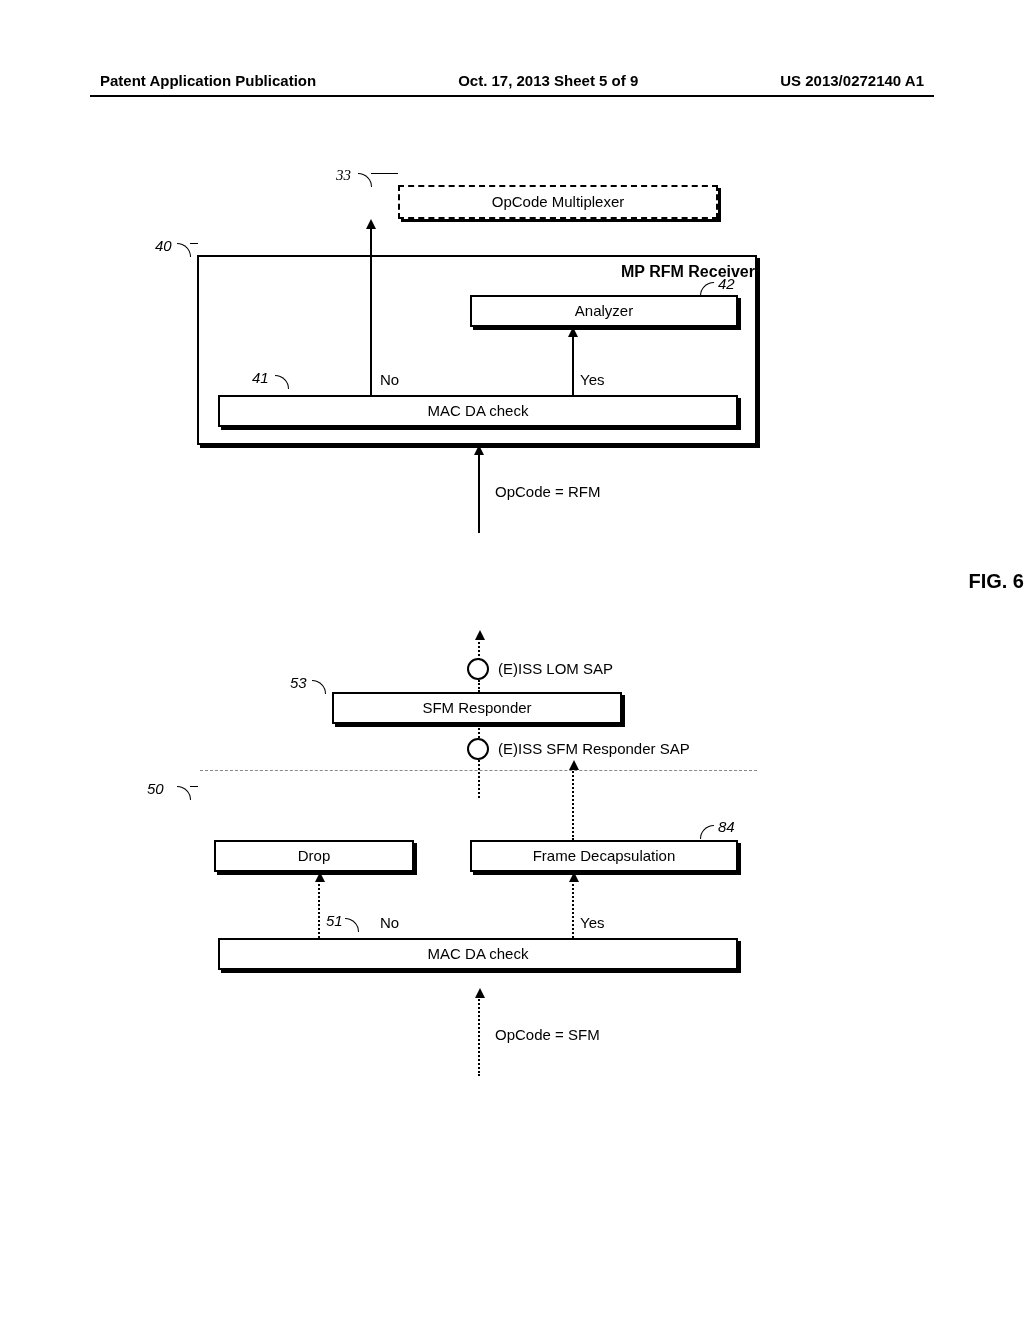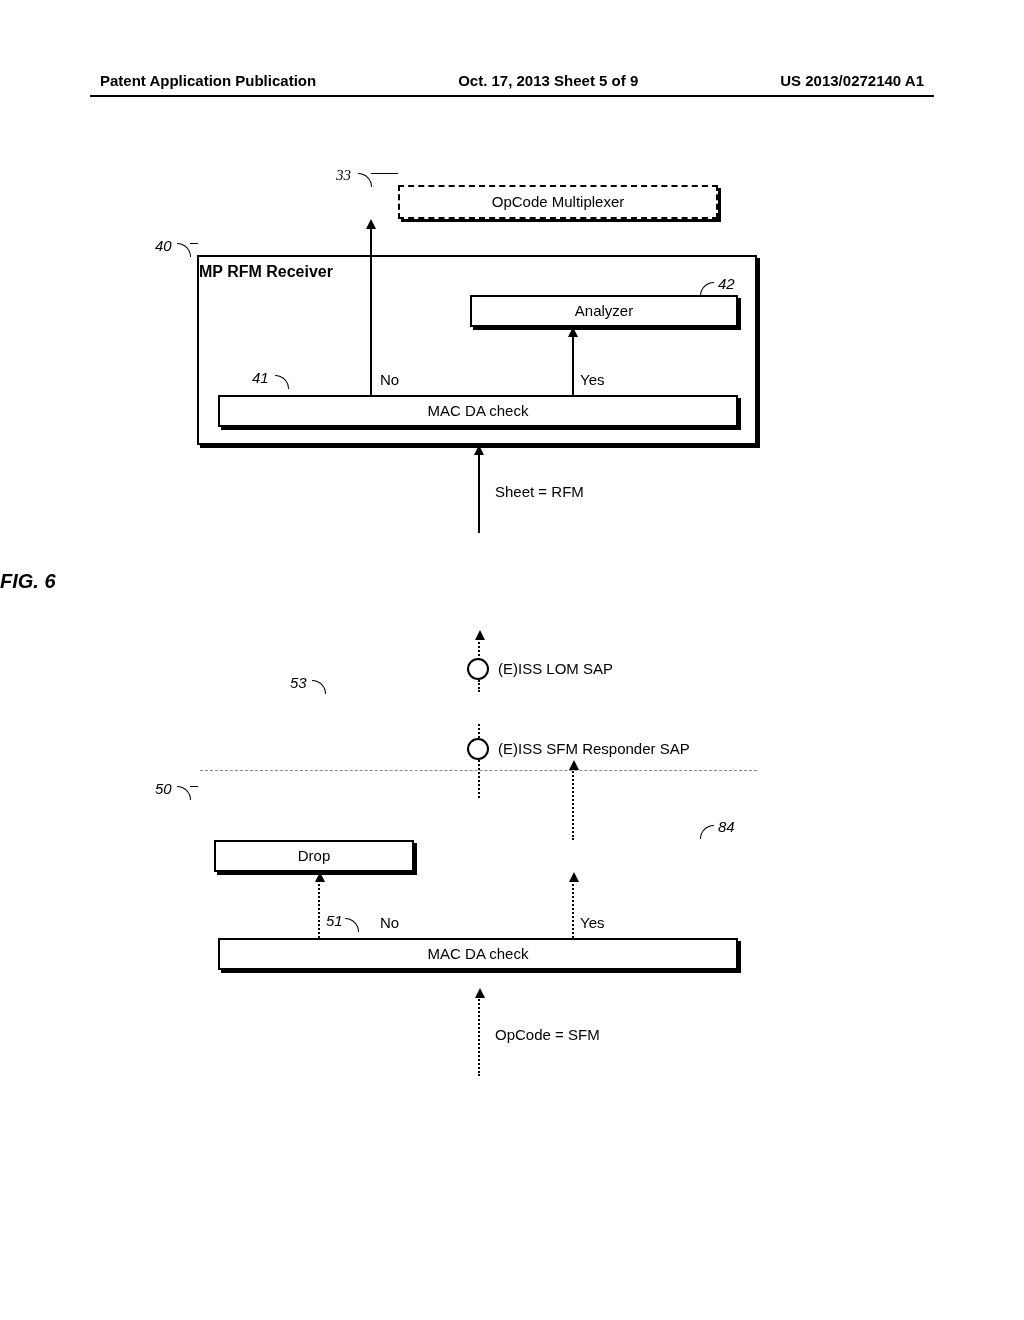--- a/index.html
+++ b/index.html
@@ -30,24 +30,23 @@
     border-top: 2px solid #000;
   }
   .fig {
     position: absolute;
     left: 0;
     right: 0;
   }
   .fig6 { top: 175px; height: 430px; }
   .fig7 { top: 630px; height: 510px; }
   .fig-caption {
-    text-align: left;
+    text-align: right;
     font-size: 20px;
     font-weight: bold;
-    font-style: italic;
     position: absolute;
     left: 0; right: 0;
   }
   .box {
     position: absolute;
     background: #fff;
     text-align: center;
     font-size: 15px;
   }
   .box-shadow {
@@ -144,21 +143,21 @@
 
   <div class="box dashed-border box-shadow" style="left:398px; top:10px; width:320px; height:34px; line-height:30px;">
     <span>OpCode Multiplexer</span>
   </div>
 
   <div class="ref" style="left:336px; top:-8px;font-family:Liberation Serif, serif;">33</div>
   <div class="leader-curve-r" style="left:358px; top:-2px;"></div>
   <div class="leader" style="left:371px; top:-2px; width:27px;"></div>
 
   <div class="box solid-border box-shadow" style="left:197px; top:80px; width:560px; height:190px; text-align:left;">
-    <div class="bold" style="text-align:left; padding-top:6px; font-size:16px;">MP RFM Receiver</div>
+    <div class="bold" style="text-align:right; padding-top:6px; font-size:16px;">MP RFM Receiver</div>
   </div>
 
   <div class="ref" style="left:155px; top:62px;">40</div>
   <div class="leader-curve-r" style="left:177px; top:68px;"></div>
   <div class="leader" style="left:190px; top:68px; width:8px;"></div>
 
   <div class="box solid-border box-shadow" style="left:470px; top:120px; width:268px; height:32px; line-height:28px;">
     <span>Analyzer</span>
   </div>
 
@@ -173,51 +172,57 @@
   <div class="leader-curve-r" style="left:275px; top:200px;"></div>
 
   <div class="label" style="left:380px; top:196px;">No</div>
   <div class="label" style="left:580px; top:196px;">Yes</div>
 
   <div class="arrow-up" style="left:370px; top:52px; height:168px;"></div>
 
   <div class="arrow-up" style="left:572px; top:160px; height:60px;"></div>
 
   <div class="arrow-up" style="left:478px; top:278px; height:80px;"></div>
-  <div class="label" style="left:495px; top:308px;">Sheet = RFM</div>
+  <div class="label" style="left:495px; top:308px;">OpCode = RFM</div>
 
   <div class="fig-caption" style="top:395px;">FIG. 6</div>
 </div>
 
 <div class="fig fig7">
 
   <div class="dotted-arrow-up" style="left:478px; top:8px; height:22px;"></div>
   <div class="sap-circle" style="left:467px; top:28px;"></div>
   <div class="label" style="left:498px; top:30px;">(E)ISS LOM SAP</div>
   <div style="position:absolute; left:478px; top:50px; width:0; height:12px; border-left:2px dotted #000;"></div>
 
+  <div class="box solid-border box-shadow" style="left:332px; top:62px; width:290px; height:32px; line-height:28px;">
+    <span>SFM Responder</span>
+  </div>
 
   <div class="ref" style="left:290px; top:44px;">53</div>
   <div class="leader-curve-r" style="left:312px; top:50px;"></div>
 
   <div style="position:absolute; left:478px; top:94px; width:0; height:14px; border-left:2px dotted #000;"></div>
   <div class="sap-circle" style="left:467px; top:108px;"></div>
   <div class="label" style="left:498px; top:110px;">(E)ISS SFM Responder SAP</div>
 
   <div class="thin-dash-line" style="left:200px; top:140px; width:557px;"></div>
 
 
-  <div class="ref" style="left:155px; top:150px;font-style:italic;">50</div>
+  <div class="ref" style="left:147px; top:150px;font-style:italic;">50</div>
   <div class="leader-curve-r" style="left:177px; top:156px;"></div>
   <div class="leader" style="left:190px; top:156px; width:8px;"></div>
 
   <div class="box solid-border box-shadow" style="left:214px; top:210px; width:200px; height:32px; line-height:28px;">
     <span>Drop</span>
   </div>
 
+  <div class="box solid-border box-shadow" style="left:470px; top:210px; width:268px; height:32px; line-height:28px;">
+    <span>Frame Decapsulation</span>
+  </div>
 
   <div class="ref" style="left:718px; top:188px;">84</div>
   <div class="leader-curve" style="left:700px; top:195px;"></div>
 
   <div class="box solid-border box-shadow" style="left:218px; top:308px; width:520px; height:32px; line-height:28px;">
     <span>MAC DA check</span>
   </div>
 
   <div class="ref" style="left:326px; top:282px;">51</div>
   <div class="leader-curve-r" style="left:345px; top:288px;"></div>

